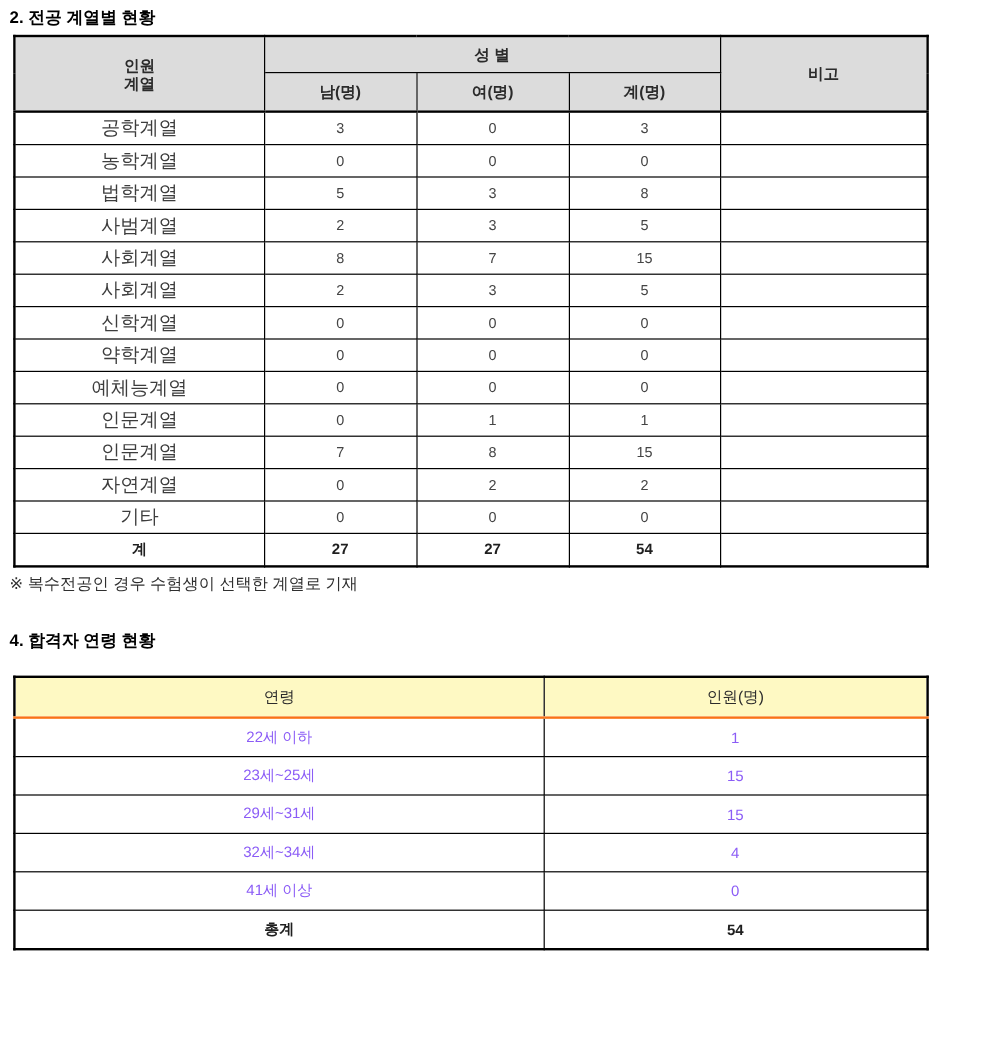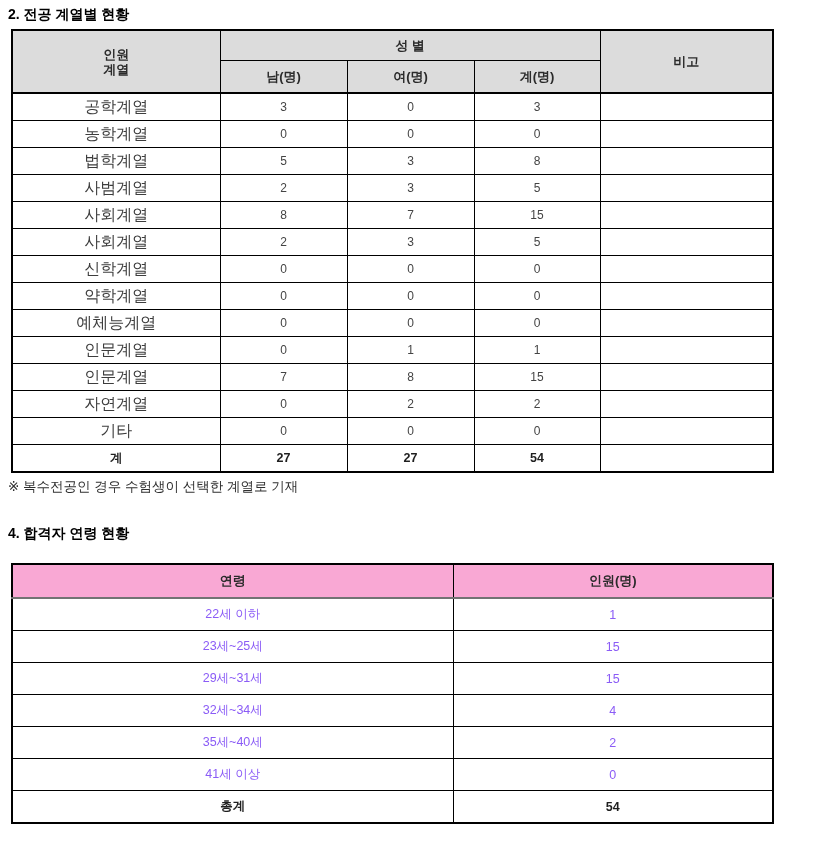--- a/index.html
+++ b/index.html
@@ -64,26 +64,26 @@
   .footnote{
     font-size:13.5px;
     color:#2f2f2f;
     margin:5px 0 0 0;
     line-height:17px;
   }
   .section-spacer{height:30px;}
 
   
   .t2 thead th{
-    background:#f9a8d4;
-    font-weight:bold;
+    background:#fef9c3;
+    font-weight:normal;
     font-size:13px;
     color:#2b2b2b;
     height:32px;
-    border-bottom:2px solid #737373;
+    border-bottom:2px solid #f97316;
   }
   .t2 tbody td{
     height:31px;
     font-size:12.5px;
     color:#8b5cf6;
   }
   .t2 tr.total-row td{
     font-weight:bold;
     color:#1f1f1f;
   }
@@ -250,24 +250,20 @@
       </tr>
       <tr>
         <td>29세~31세</td>
         <td>15</td>
       </tr>
       <tr>
         <td>32세~34세</td>
         <td>4</td>
       </tr>
       <tr>
-        <td>35세~40세</td>
-        <td>2</td>
-      </tr>
-      <tr>
         <td>41세 이상</td>
         <td>0</td>
       </tr>
       <tr class="total-row">
         <td>총계</td>
         <td>54</td>
       </tr>
     </tbody>
   </table>
 

